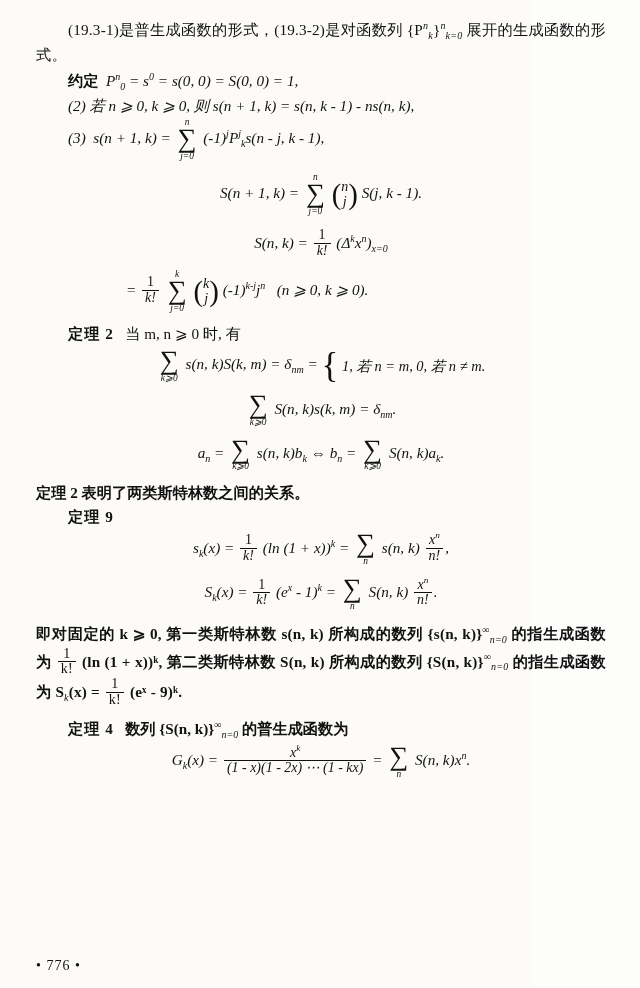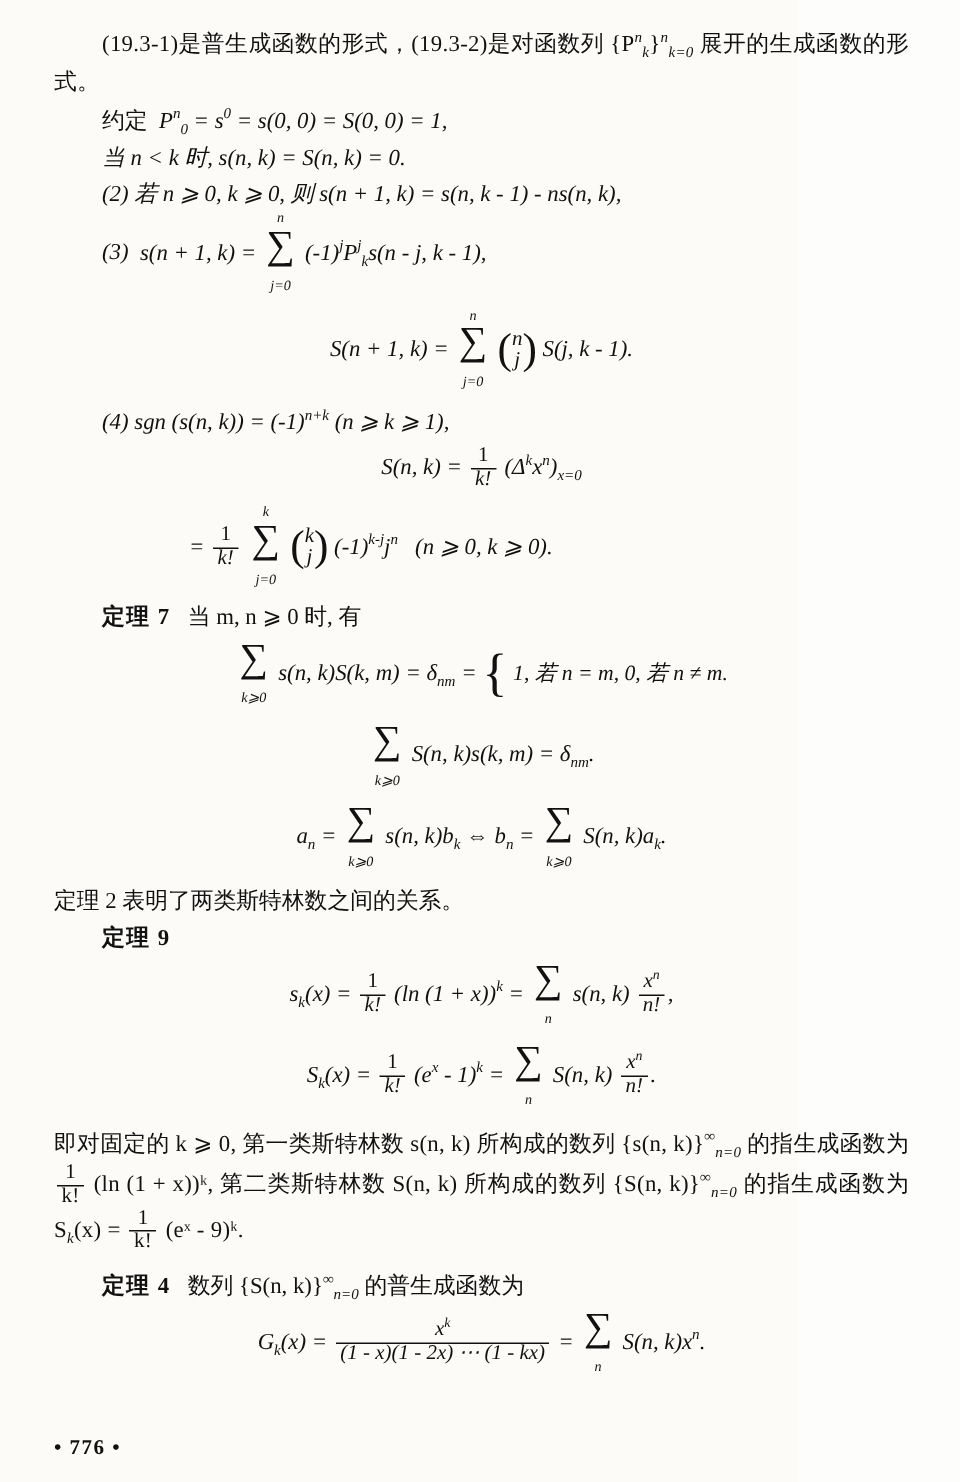--- a/index.html
+++ b/index.html
@@ -29,21 +29,21 @@
     width: 570px;
   }
   .para {
     font-size: 15.2px;
     line-height: 1.62;
     text-align: justify;
     margin: 0 0 2px 0;
     letter-spacing: 0.2px;
   }
   .indent { text-indent: 32px; }
-  .bold { font-weight: normal; }
+  .bold { font-weight: bold; }
   .thm-label {
     font-weight: bold;
     letter-spacing: 1px;
   }
   .math {
     font-family: "Liberation Serif", serif;
     font-style: italic;
   }
   .up { font-style: normal; }
   .line {
@@ -73,21 +73,21 @@
   
   .sum {
     display: inline-block;
     vertical-align: middle;
     text-align: center;
     line-height: 1;
     margin: 0 3px;
     position: relative;
   }
   .sum .sig { display: block; font-size: 1.75em; font-style: normal; line-height: 0.9; }
-  .sum .lim { display: block; font-size: 0.62em; line-height: 1; margin-top: 11px;}
+  .sum .lim { display: block; font-size: 0.62em; line-height: 1; margin-top: 1px;}
   .sum .lim-top { display: block; font-size: 0.62em; font-style: italic; line-height: 1; margin-bottom: 0px;}
   sup { font-size: 0.66em; vertical-align: super; line-height: 0; }
   sub { font-size: 0.66em; vertical-align: sub; line-height: 0; }
   .binom {
     display: inline-block;
     vertical-align: middle;
     text-align: center;
     font-size: 0.92em;
     line-height: 1.02;
     font-style: italic;
@@ -115,42 +115,39 @@
     vertical-align: middle;
     line-height: 0.7;
     font-style: normal;
     font-weight: 200;
   }
   .footer {
     position: absolute;
     left: 36px;
     bottom: 14px;
     font-size: 14px;
-    font-weight: bold;
+    font-weight: normal;
     letter-spacing: 1px;
   }
 </style>
 </head>
 <body>
 
 <div class="page">
   <div class="body-col">
 
     <p class="para indent">
       <span>(19.3-1)是普生成函数的形式，(19.3-2)是对函数列 {P</span><span class="math"><sup>n</sup><sub>k</sub></span><span>}</span><span class="math"><sup>n</sup><sub>k=0</sub></span><span> 展开的生成函数的形式。</span>
     </p>
 
     <p class="line indent-line">
       <span class="bold">约定</span>
       <span class="math">&nbsp;P<sup>n</sup><sub>0</sub> = s<sup>0</sup> = s(0, 0) = S(0, 0) = 1,</span>
     </p>
 
-    <p class="line indent-line">
-      <span class="math">当 n &lt; k 时, s(n, k) = S(n, k) = 0.</span>
-    </p>
 
 
     <p class="line indent-line">
       <span class="math">(2) 若 n ⩾ 0, k ⩾ 0, 则 s(n + 1, k) = s(n, k - 1) - ns(n, k),</span>
     </p>
 
     <p class="line indent-line">
       <span class="math">(3)</span>
       <span class="math">
         &nbsp;s(n + 1, k) =
@@ -169,25 +166,20 @@
         <span class="sum">
           <span class="lim-top">n</span><span class="sig">∑</span><span class="lim">j=0</span>
         </span>
         <span class="paren-big">(</span><span class="binom"><span class="t">n</span><span class="b">j</span></span><span class="paren-big">)</span>
         S(j, k - 1).
       </span>
     </p>
 
     <div style="height:6px"></div>
 
-    <p class="line indent-line">
-      <span class="math">(4)</span>
-      <span class="math">sgn (s(n, k)) = (-1)</span><sup class="math">n+k</sup>
-      <span class="math">(n ⩾ k ⩾ 1),</span>
-    </p>
 
     <p class="center">
       <span class="math">
         S(n, k) =
         <span class="frac"><span class="num up">1</span><span class="den">k!</span></span>
         (Δ<sup>k</sup>x<sup>n</sup>)<sub>x=0</sub>
       </span>
     </p>
 
     <div style="height:8px"></div>
@@ -200,21 +192,21 @@
           <span class="lim-top">k</span><span class="sig">∑</span><span class="lim">j=0</span>
         </span>
         <span class="paren-big">(</span><span class="binom"><span class="t">k</span><span class="b">j</span></span><span class="paren-big">)</span>
         (-1)<sup>k-j</sup>j<sup>n</sup>&nbsp;&nbsp; (n ⩾ 0, k ⩾ 0).
       </span>
     </p>
 
     <div style="height:8px"></div>
 
     <p class="line indent-line">
-      <span class="thm-label">定理 7</span>
+      <span class="thm-label">定理 2</span>
       &nbsp;&nbsp;<span>当 m, n ⩾ 0 时, 有</span>
     </p>
 
     <p class="center">
       <span class="math">
         <span class="sum">
           <span class="sig">∑</span><span class="lim">k⩾0</span>
         </span>
         s(n, k)S(k, m) = δ<sub>nm</sub> =
         <span class="brace">{</span>

